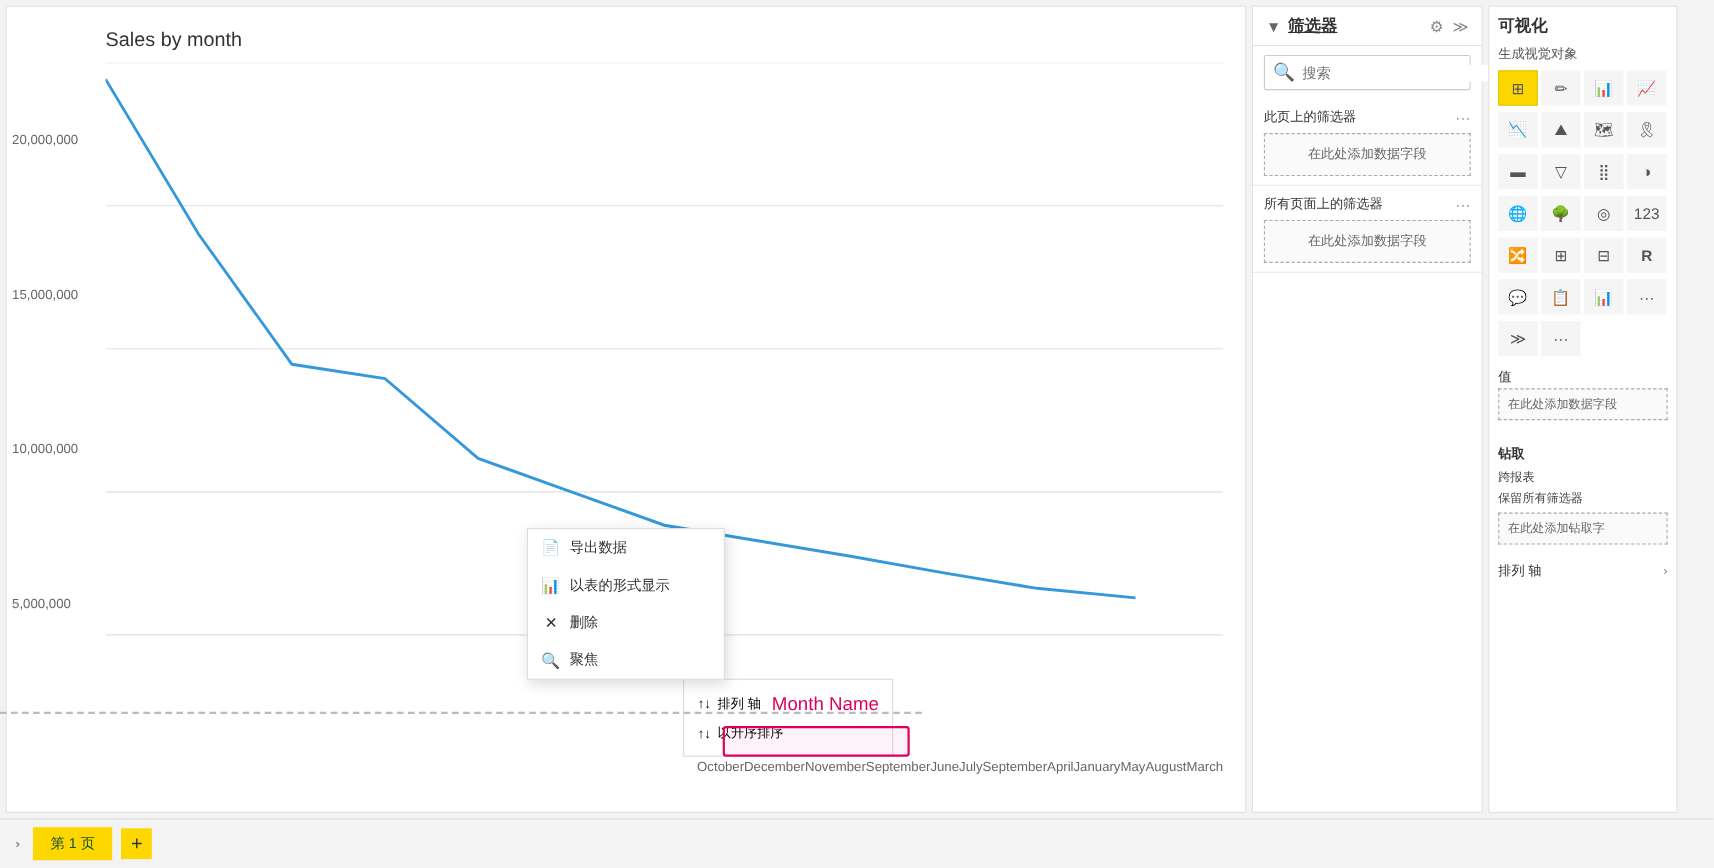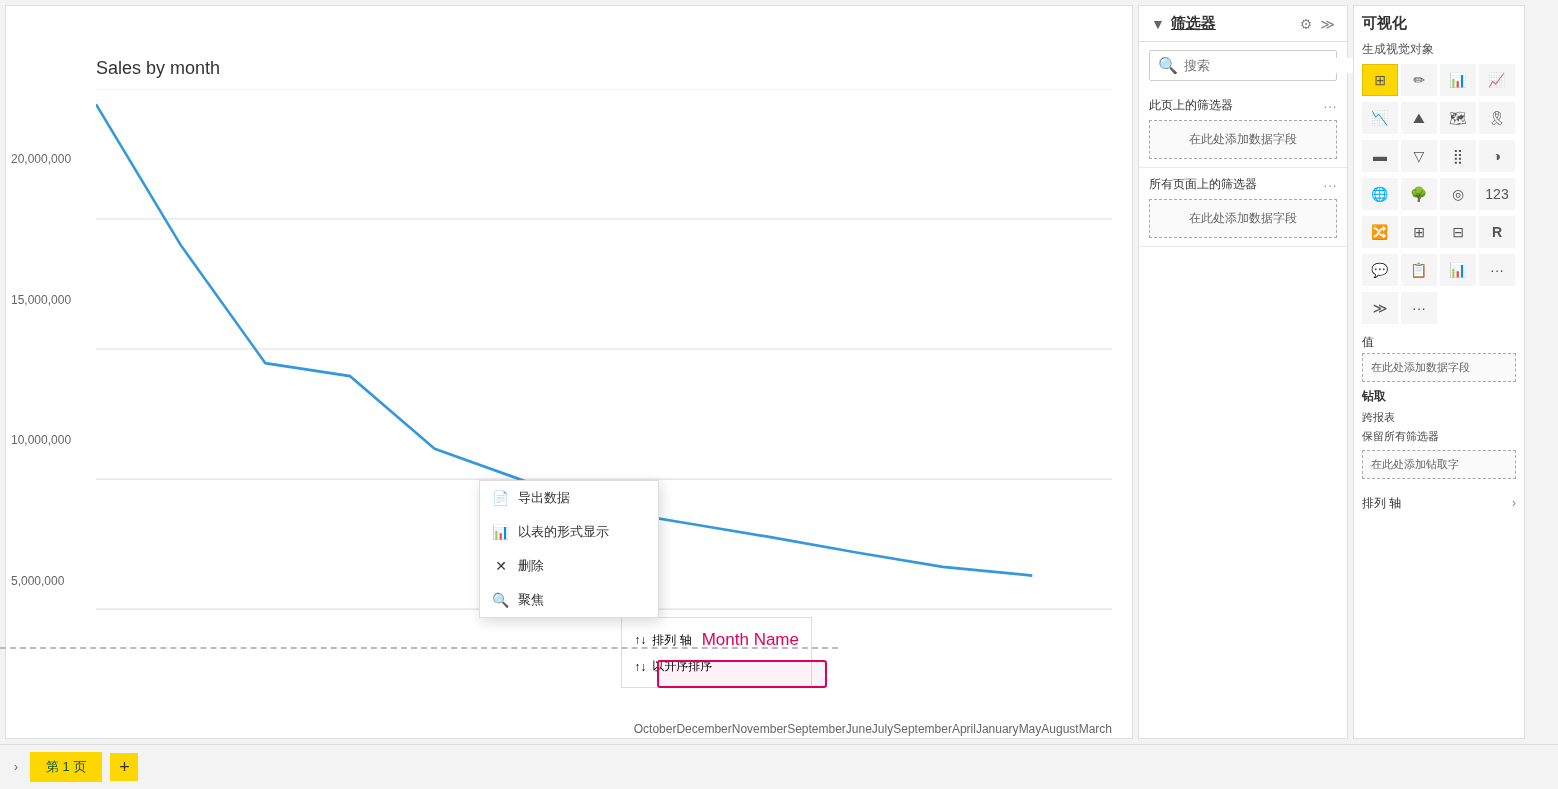--- a/index.html
+++ b/index.html
@@ -27,21 +27,20 @@
       padding: 20px 20px 80px 90px;
       border: 1px solid #e0e0e0;
       margin: 5px;
     }
 
     .chart-title {
       font-size: 18px;
       font-weight: 400;
       color: #333;
       margin-bottom: 10px;
-      margin-top: 32px;
     }
 
     .y-axis-labels {
       position: absolute;
       left: -85px;
       top: 0;
       bottom: 40px;
       display: flex;
       flex-direction: column-reverse;
       justify-content: space-around;
@@ -214,21 +213,21 @@
       border: 1px dashed #aaa;
       padding: 6px 8px;
       font-size: 11px;
       color: #666;
       margin-bottom: 4px;
       background: #fafafa;
       cursor: pointer;
     }
 
     .drillthrough-section {
-      margin-top: 2px;
+      margin-top: 18px;
     }
 
     .drillthrough-label {
       font-size: 12px;
       font-weight: 600;
       color: #333;
       margin-bottom: 3px;
     }
 
     .drillthrough-item {

